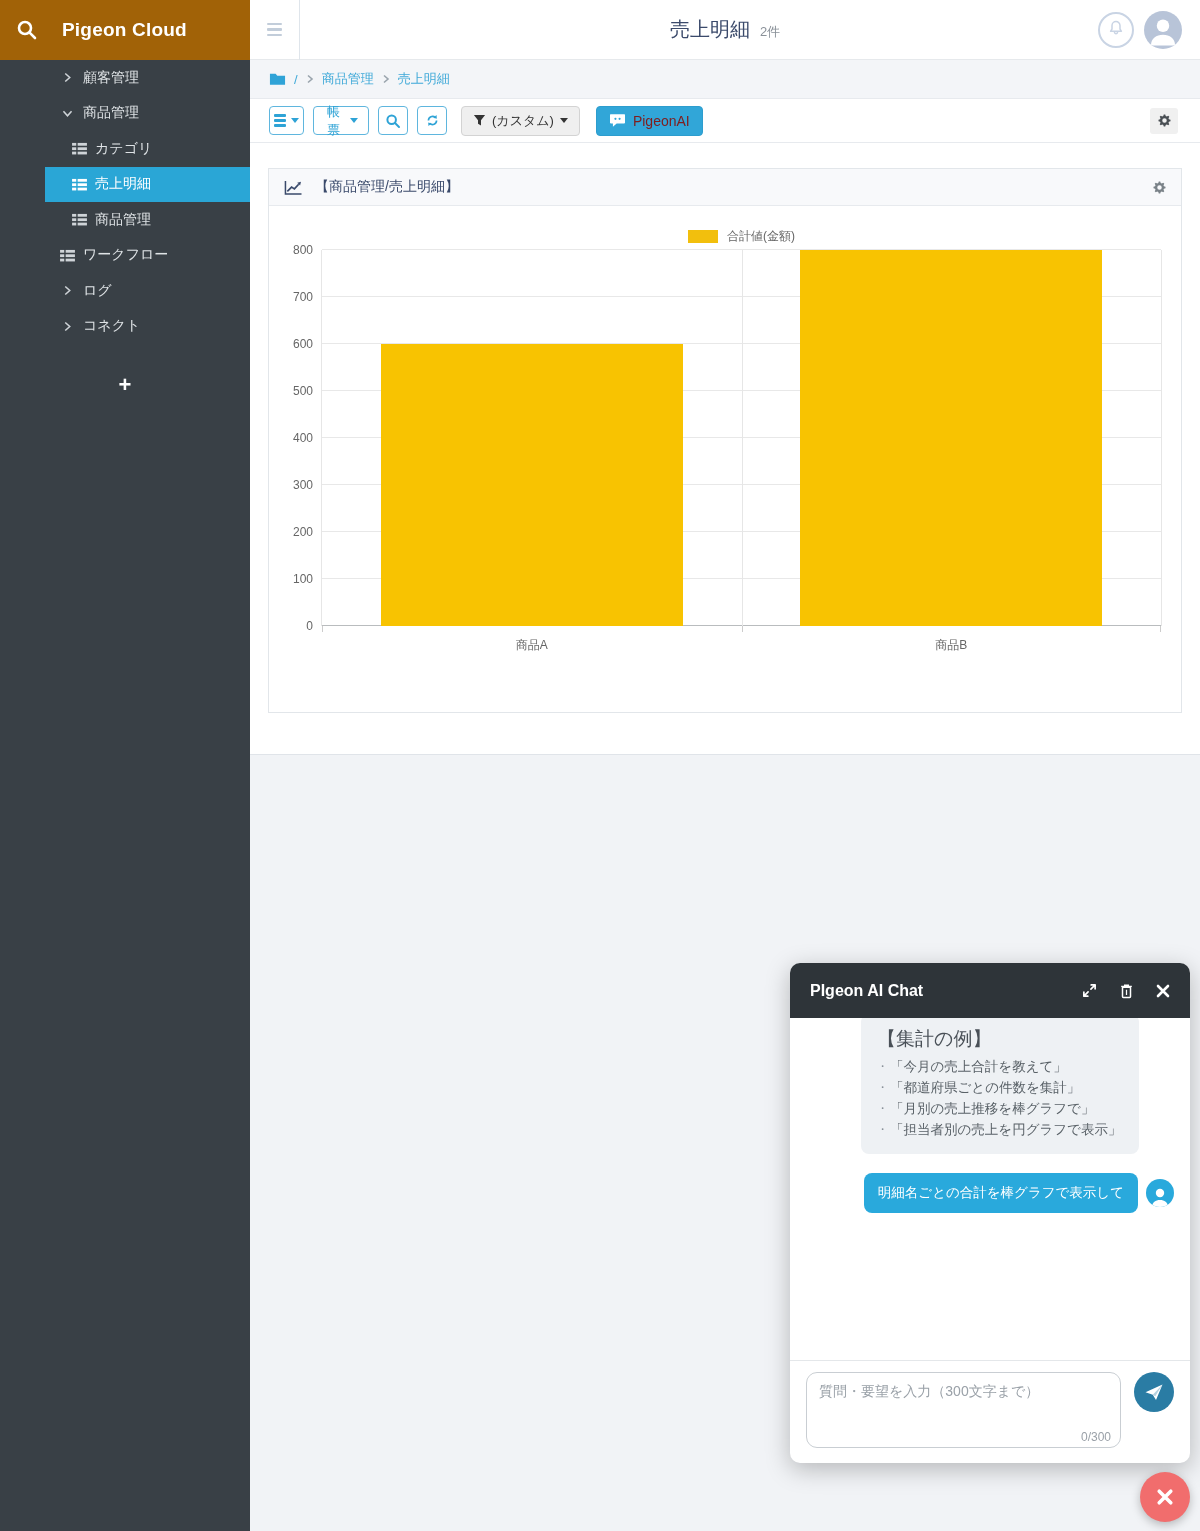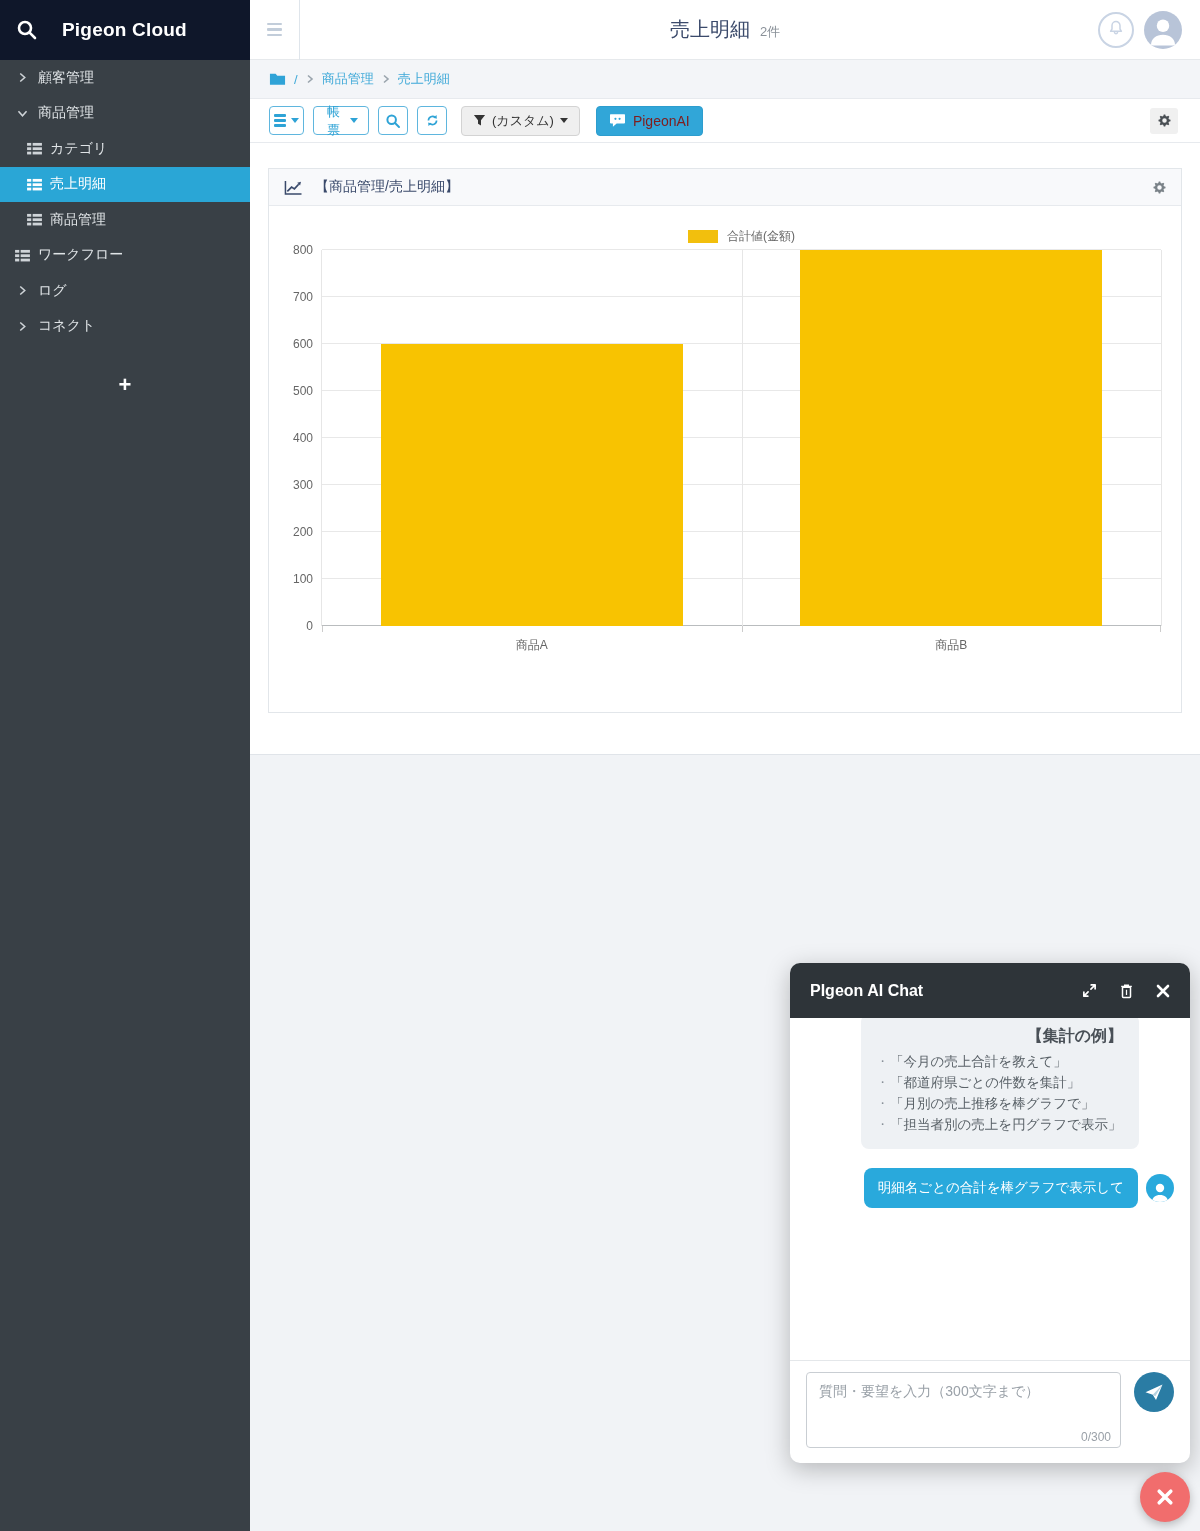--- a/index.html
+++ b/index.html
@@ -1,24 +1,24 @@
 <!DOCTYPE html>
 <html><head>
 <meta charset="utf-8">
 <style>
   * { margin:0; padding:0; box-sizing:border-box; }
   html,body { font-family:"Liberation Sans","DejaVu Sans",sans-serif; }
   .page { position:relative; width:1200px; height:1531px; background:#f1f3f6; overflow:hidden; }
 
   
   .sidebar { position:absolute; left:0; top:0; width:250px; height:1531px; background:#394046; }
-  .sidebar-header { height:60px; background:#0f172a; display:flex; align-items:center; padding-left:14px; }
+  .sidebar-header { height:60px; background:#a16207; display:flex; align-items:center; padding-left:14px; }
   .sidebar-header .s-icon { width:26px; height:26px; display:flex; align-items:center; justify-content:center; }
   .brand { color:#fff; font-size:19px; font-weight:bold; margin-left:22px; letter-spacing:.2px; }
-  .sidebar-nav { padding-top:0; }
+  .sidebar-nav { padding-top:0;padding-left:45px; }
   .nav-item { height:35.5px; display:flex; align-items:center; color:#dfe3e6; font-size:14px; cursor:pointer; }
   .nav-item.lvl0 { padding-left:14px; }
   .nav-item.lvl1 { padding-left:26px; }
   .nav-icon { width:16px; height:16px; display:flex; align-items:center; justify-content:center; margin-right:8px; color:#cfd4d8; flex:0 0 16px; }
   .nav-item.lvl0 .nav-label { margin-left:0; }
   .nav-item.selected { background:#2aa6d6; color:#fff; }
   .nav-item.selected .nav-icon { color:#fff; }
   .sidebar-add { display:block; width:100%; background:none; border:none; color:#fff; font-size:22px; font-weight:bold; text-align:center; margin-top:30px; cursor:pointer; line-height:1; }
 
   
@@ -75,35 +75,35 @@
 
   
   .chat { position:absolute; left:790px; top:963px; width:400px; height:500px; background:#fff; border-radius:10px; box-shadow:0 6px 24px rgba(0,0,0,.25); display:flex; flex-direction:column; overflow:hidden; }
   .chat-header { height:55px; background:#2e3439; display:flex; align-items:center; padding:0 20px; flex:0 0 55px; }
   .chat-title { color:#fff; font-size:16px; font-weight:bold; flex:1; }
   .chat-hbtn { background:none; border:none; color:#fff; cursor:pointer; margin-left:22px; display:flex; align-items:center; }
   .chat-messages { flex:1; padding:0 16px; overflow:hidden; }
   .bubble { border-radius:8px; }
   .bubble-ai { background:#eef1f4; color:#495057; }
   .example-bubble { margin-left:55px; width:278px; padding:12px 16px 14px; margin-top:-4px; }
-  .example-heading { font-size:16px; font-weight:bold; color:#495057;text-align:right; }
+  .example-heading { font-size:19px; font-weight:normal; color:#495057; }
   .example-list { margin-top:4px; }
   .example-item { font-size:13.5px; color:#5a6268; line-height:21px; display:flex; }
   .example-item .blt { margin-right:2px; font-size:11px; line-height:21px; color:#868e96; }
   .msg-user { display:flex; justify-content:flex-end; align-items:center; margin-top:19px; }
   .bubble-user { background:#29a9dc; color:#fff; font-size:13.5px; padding:11px 14px; border-radius:8px; }
   .user-avatar { width:28px; height:28px; border-radius:50%; background:#29a9dc; margin-left:8px; flex:0 0 28px; display:flex; align-items:flex-end; justify-content:center; overflow:hidden; }
   .msg-ai { display:flex; margin-top:16px; }
   .ai-avatar { width:42px; height:40px; margin-right:13px; flex:0 0 42px; }
   .ai-bubble { padding:13px 16px 16px; font-size:13px; }
   .ai-line2 { font-weight:bold; font-size:14px; color:#343a40; margin-top:5px; }
   .chip { display:inline-block; margin-top:14px; background:#f7f8f9; border-radius:6px; padding:9px 15px; font-size:13px; color:#98a0a8; }
   .chat-input-row { flex:0 0 100px; border-top:1px solid #e4e7ea; padding:11px 16px; display:flex; }
   .input-wrap { position:relative; flex:1; }
-  .chat-textarea { width:100%; height:76px; border:1px solid #c9ced3; border-radius:4px; resize:none; font-family:inherit; font-size:14px; color:#0369a1; padding:10px 12px; outline:none; }
+  .chat-textarea { width:100%; height:76px; border:1px solid #c9ced3; border-radius:11px; resize:none; font-family:inherit; font-size:14px; color:#0369a1; padding:10px 12px; outline:none; }
   .chat-textarea::placeholder { color:#9aa1a8; }
   .char-counter { position:absolute; right:10px; bottom:8px; font-size:12px; color:#9aa1a8; }
   .send-btn { width:40px; height:40px; border-radius:50%; background:#2a7ca4; border:none; margin-left:13px; display:flex; align-items:center; justify-content:center; cursor:pointer; flex:0 0 40px; }
 
   .fab { position:absolute; left:1140px; top:1472px; width:50px; height:50px; border-radius:50%; background:#f16d6d; border:none; display:flex; align-items:center; justify-content:center; cursor:pointer; box-shadow:0 3px 10px rgba(0,0,0,.25); }
 </style>
 </head>
 <body>
 
 <div class="page">

